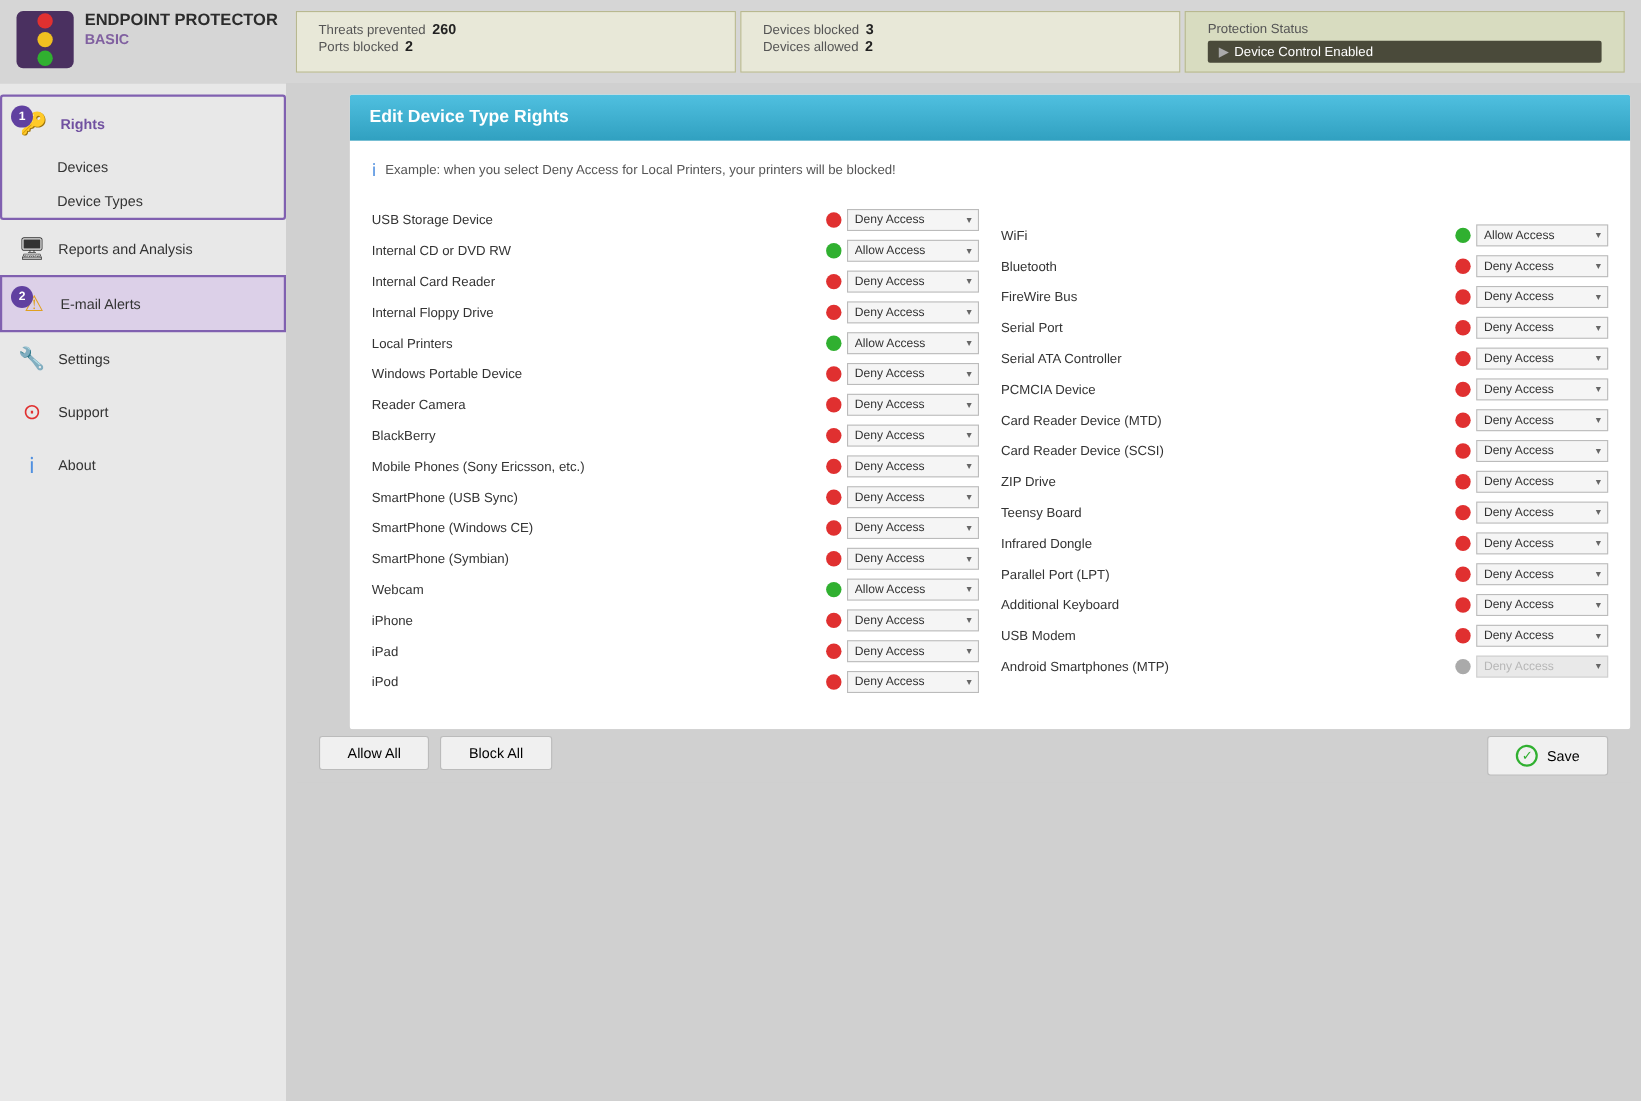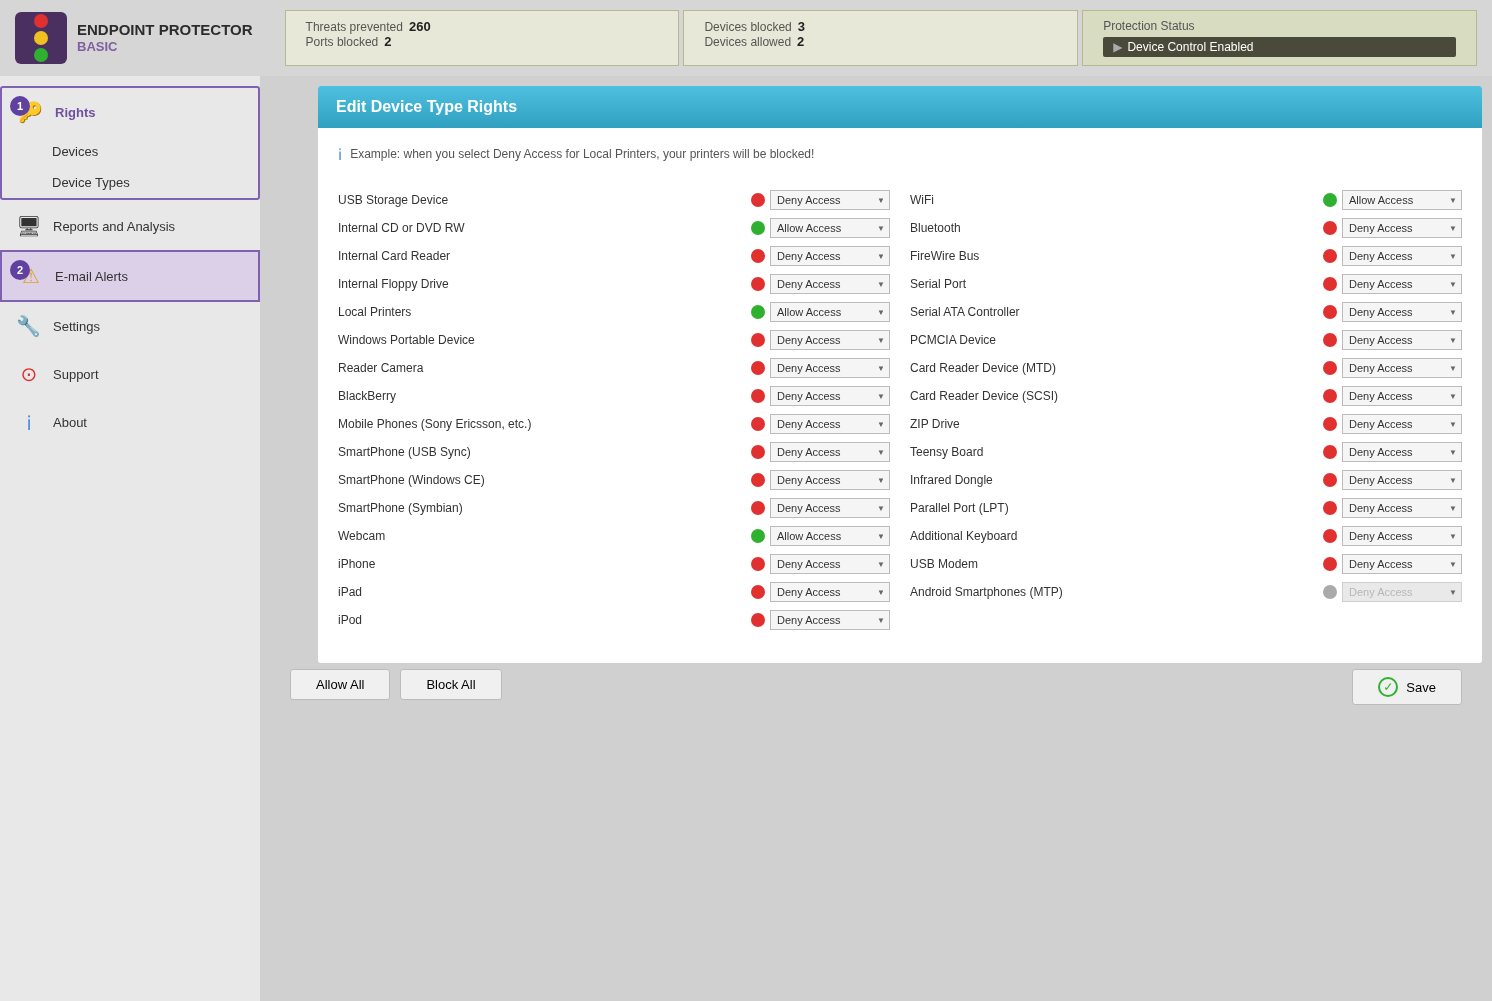--- a/index.html
+++ b/index.html
@@ -1,20 +1,20 @@
 <!DOCTYPE html>
 <html><head>
   <meta charset="utf-8">
   <style>
     * { box-sizing: border-box; margin: 0; padding: 0; }
     body { font-family: Arial, sans-serif; font-size: 13px; background: #c8c8c8; width: 1492px; min-height: 1001px; }
 
     
     .top-bar { display: flex; align-items: stretch; background: #d6d6d6; padding: 10px 15px; gap: 0; }
-    .logo-area { display: flex; align-items: center; gap: 10px; margin-right: 32px; }
+    .logo-area { display: flex; align-items: flex-start; gap: 10px; margin-right: 16px; }
     .logo-icon { width: 52px; height: 52px; background: #4a3060; border-radius: 6px; display: flex; flex-direction: column; align-items: center; justify-content: center; gap: 3px; }
     .traffic-light { display: flex; flex-direction: column; gap: 3px; }
     .tl-red { width: 14px; height: 14px; background: #e03030; border-radius: 50%; }
     .tl-yellow { width: 14px; height: 14px; background: #f0c020; border-radius: 50%; }
     .tl-green { width: 14px; height: 14px; background: #30b030; border-radius: 50%; }
     .logo-text { line-height: 1.2; }
     .logo-text .main { font-weight: bold; font-size: 15px; color: #2c2c2c; }
     .logo-text .sub { color: #8060a0; font-size: 13px; font-weight: bold; }
     .stats-area { display: flex; gap: 4px; flex: 1; justify-content: flex-end; }
     .stat-box { background: #e8e8d8; border: 1px solid #b8b890; padding: 8px 20px; flex: 1; }
@@ -42,21 +42,21 @@
     
     .content { flex: 1; background: #d0d0d0; padding: 10px; overflow: auto; }
     .content-panel { background: #f0f0f0; border-radius: 3px; overflow: hidden; margin-left: 48px; }
     .panel-header { background: linear-gradient(to bottom, #50c0e0, #30a0c0); padding: 12px 18px; }
     .panel-header h2 { color: white; font-size: 16px; font-weight: bold; }
     .panel-body { padding: 15px 20px; background: white; }
     .info-bar { display: flex; align-items: center; gap: 8px; margin-bottom: 15px; color: #555; font-size: 12px; }
     .info-icon { color: #5090e0; font-size: 16px; }
 
     
-    .device-grid { display: flex; gap: 20px; padding: 10px 0; }
+    .device-grid { display: flex; gap: 20px; padding: 10px 0; align-items: center; }
     .device-col { flex: 1; }
     .device-row { display: flex; align-items: center; margin-bottom: 8px; gap: 8px; }
     .device-name { flex: 1; font-size: 12px; color: #333; min-width: 0; }
     .device-select-wrap { display: flex; align-items: center; gap: 5px; flex-shrink: 0; }
     .status-dot { width: 14px; height: 14px; border-radius: 50%; flex-shrink: 0; }
     .dot-red { background: #e03030; }
     .dot-green { background: #30b030; }
     .dot-gray { background: #aaa; }
     .device-select { border: 1px solid #bbb; background: #f5f5f5; padding: 3px 32px 3px 6px; font-size: 11px; color: #333; appearance: none; -webkit-appearance: none; cursor: pointer; width: 120px; }
     .device-select:disabled { background: #e0e0e0; color: #999; cursor: not-allowed; }

